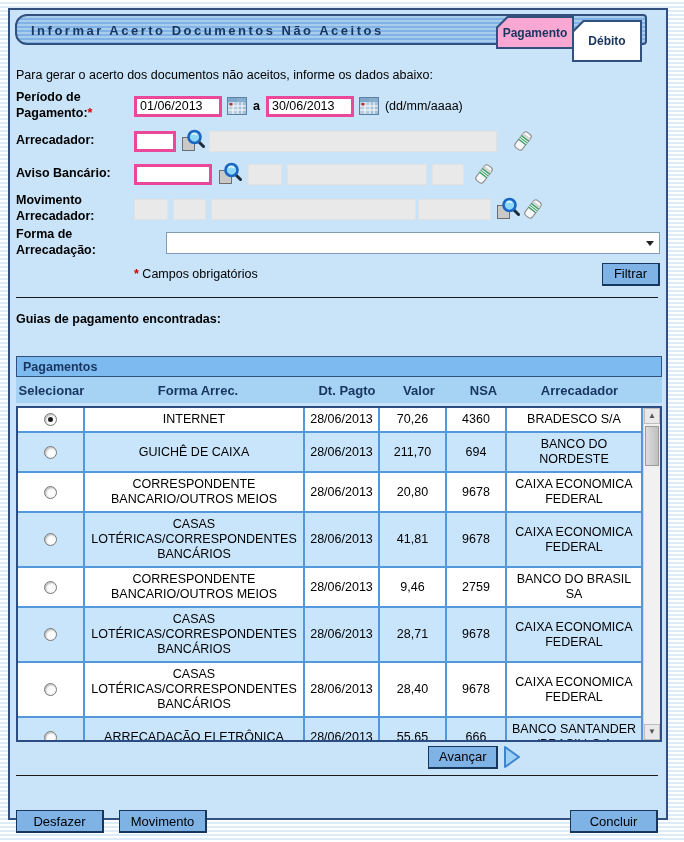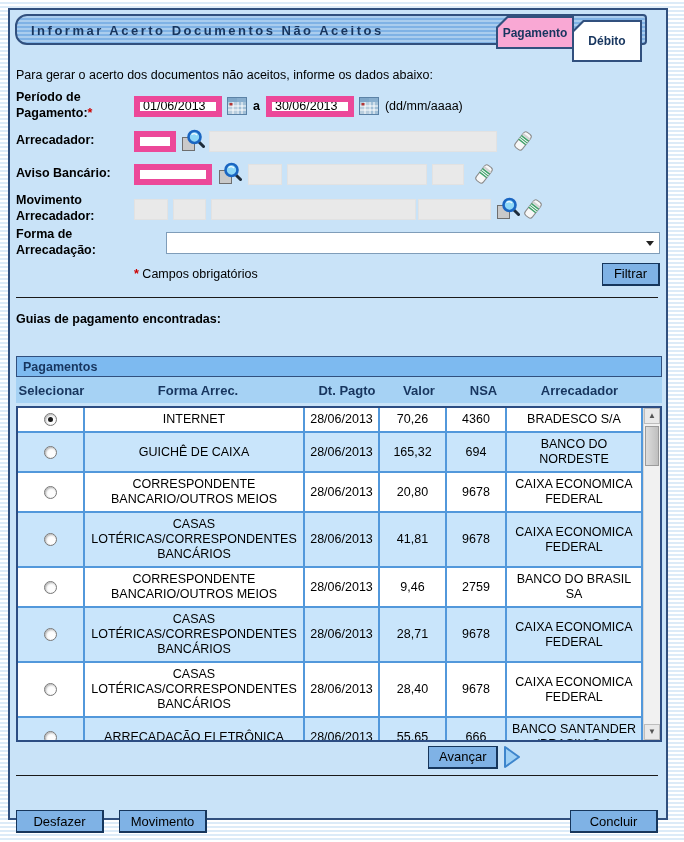--- a/index.html
+++ b/index.html
@@ -33,21 +33,21 @@
   .tab-pagamento { right: 92px; top: 6px; width: 78px; height: 33px; z-index: 2; }
   .tab-pagamento .tab-fill { background: #f9a8d4; }
   .tab-debito { right: 24px; top: 10px; width: 70px; height: 42px; z-index: 3; }
   .tab-debito .tab-fill { background: #ffffff; }
   
   .frow { position: absolute; left: 6px; right: 6px; display: flex; align-items: center; }
   .flabel { flex: 0 0 118px; font-size: 12.5px; font-weight: bold; color: #000; line-height: 1.25; }
   .req { color: #cc0000; font-weight: bold; }
   .intro { position: absolute; left: 6px; top: 58px; font-size: 12.5px; color: #000; }
   .txt {
-    height: 21px; border: 6px solid #ec4899; background: #fff;
+    height: 21px; border: 3px solid #ec4899; background: #fff;
     font-family: inherit; font-size: 12.5px; padding: 0 3px; color: #000;
   }
   .gray-field { height: 21px; background: #e9e9e9; border: 1px solid #e2e2e2; }
   .hint { font-size: 12.5px; color: #000; margin-left: 6px; }
   .sep { font-size: 12.5px; font-weight: bold; margin: 0 6px; }
   .icon-btn { display: inline-flex; align-items: center; justify-content: center; cursor: pointer; }
   .selectbox {
     position: relative; height: 22px; background: #fff; border: 1px solid #7f9db9;
     flex: 1 1 auto; font-size: 12.5px; padding: 3px 18px 0 4px;
   }
@@ -297,21 +297,21 @@
     <div class="cell c-nsa">4360</div>
     <div class="cell c-arr">BRADESCO S/A</div>
   </div>
 
   <div class="trow alt">
     <div class="cell">
               <span class="radio"></span>
             </div>
     <div class="cell c-forma">GUICHÊ DE CAIXA</div>
     <div class="cell c-dt">28/06/2013</div>
-    <div class="cell c-valor">165,32</div>
+    <div class="cell c-valor">211,70</div>
     <div class="cell c-nsa">694</div>
     <div class="cell c-arr">BANCO DO NORDESTE</div>
   </div>
 
   <div class="trow">
     <div class="cell">
               <span class="radio"></span>
             </div>
     <div class="cell c-forma">CORRESPONDENTE BANCARIO/OUTROS MEIOS</div>
     <div class="cell c-dt">28/06/2013</div>

